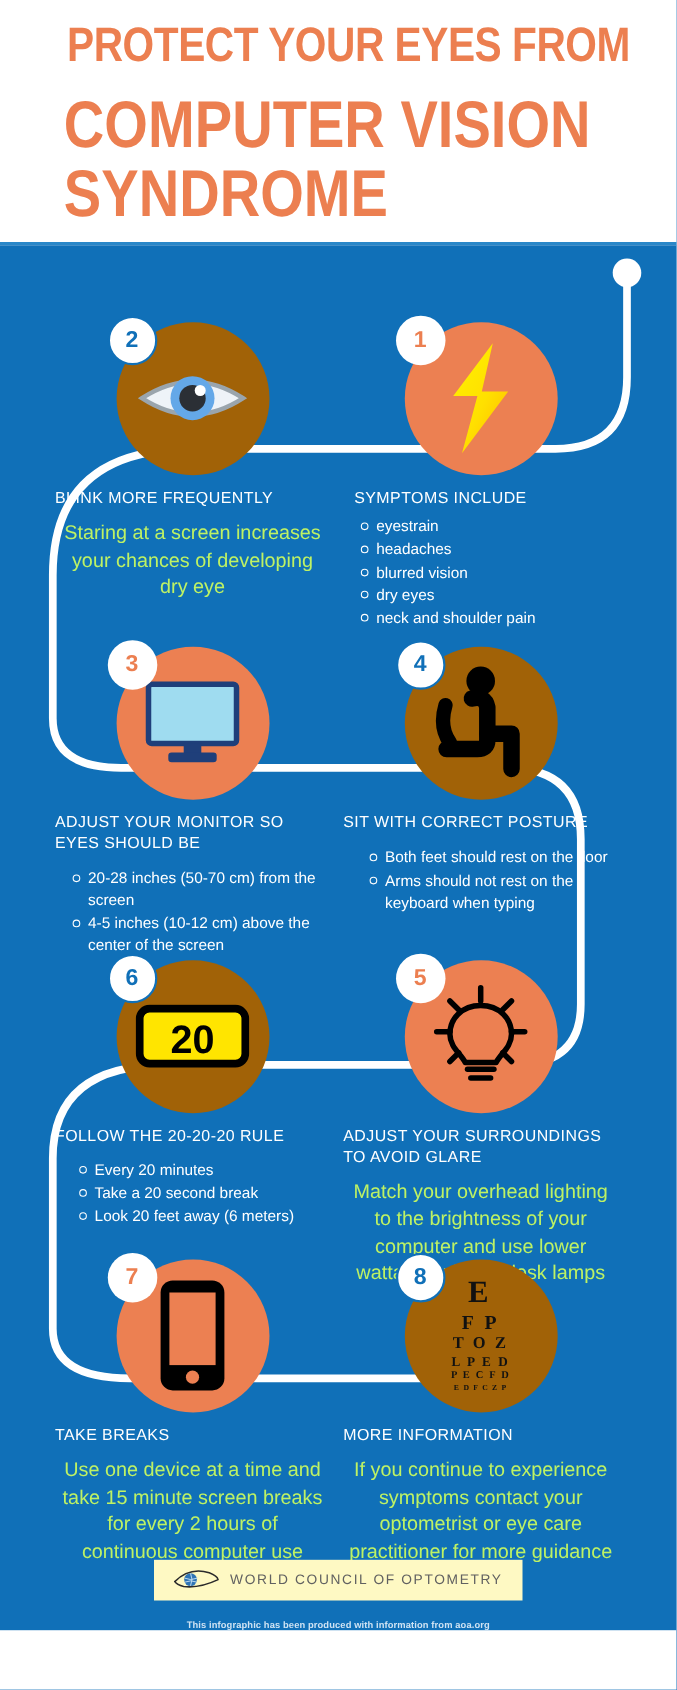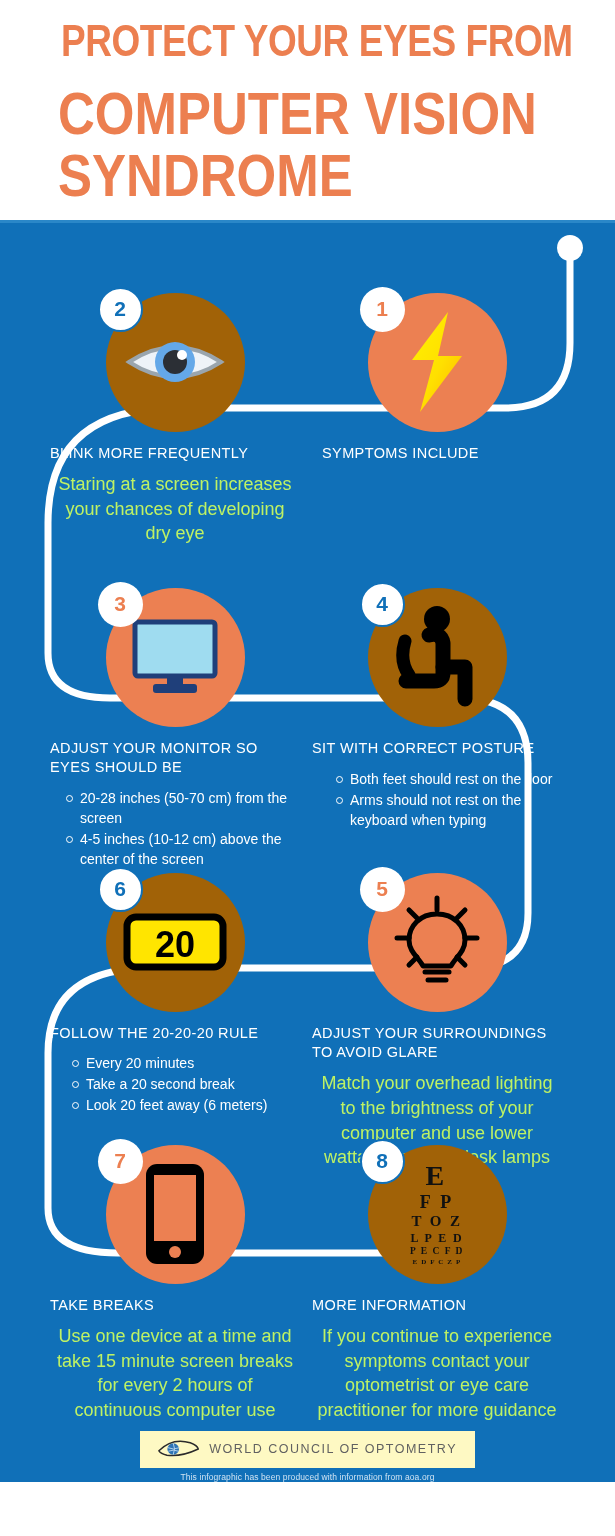--- a/index.html
+++ b/index.html
@@ -157,22 +157,23 @@
   .logo-inner { display:flex; align-items:center; justify-content:center; gap:10px; height:100%; }
   .logo-text {
     color:#616161;
     font-size:12.5px;
     letter-spacing:1.5px;
     white-space:nowrap;
   }
   .credit {
     color:#cfe3f3;
     font-size:8.5px;
-    margin-top:4px;
+    margin-top:17px;
     letter-spacing:0.1px;
+    font-weight:bold;
   }
 
   
   .chart { text-align:center; font-family:"Liberation Serif", serif; color:#111; line-height:1.0; }
   .chart div { font-weight:bold; letter-spacing:0.16em; }
 </style>
 </head>
 <body>
 
 <div class="header">
@@ -217,20 +218,27 @@
                 <stop offset="55%" stop-color="#ffe000"></stop>
                 <stop offset="100%" stop-color="#ffb700"></stop>
               </linearGradient>
             </defs>
             <path d="M50 2 L14 50 L36 50 L22 102 L64 46 L40 46 Z" fill="url(#boltgrad)"></path>
           </svg>
         </div>
         <div class="badge ring-plain">1</div>
       </div>
       <div class="heading" style="text-align:left; padding-left:16px;">SYMPTOMS INCLUDE</div>
+      <ul class="bullets" style="padding-left:22px;">
+        <li>eyestrain</li>
+        <li>headaches</li>
+        <li>blurred vision</li>
+        <li>dry eyes</li>
+        <li>neck and shoulder pain</li>
+      </ul>
     </div>
   </div>
 
   <div class="row" style="left:44px; top:365px;">
 
     <div class="card">
       <div class="circle-wrap">
         <div class="circle orange">
           <svg width="92" height="78" viewBox="0 0 92 78">
             <rect x="6" y="4" width="80" height="54" rx="3" fill="#9fdcf0" stroke="#1f3f7a" stroke-width="5"></rect>

